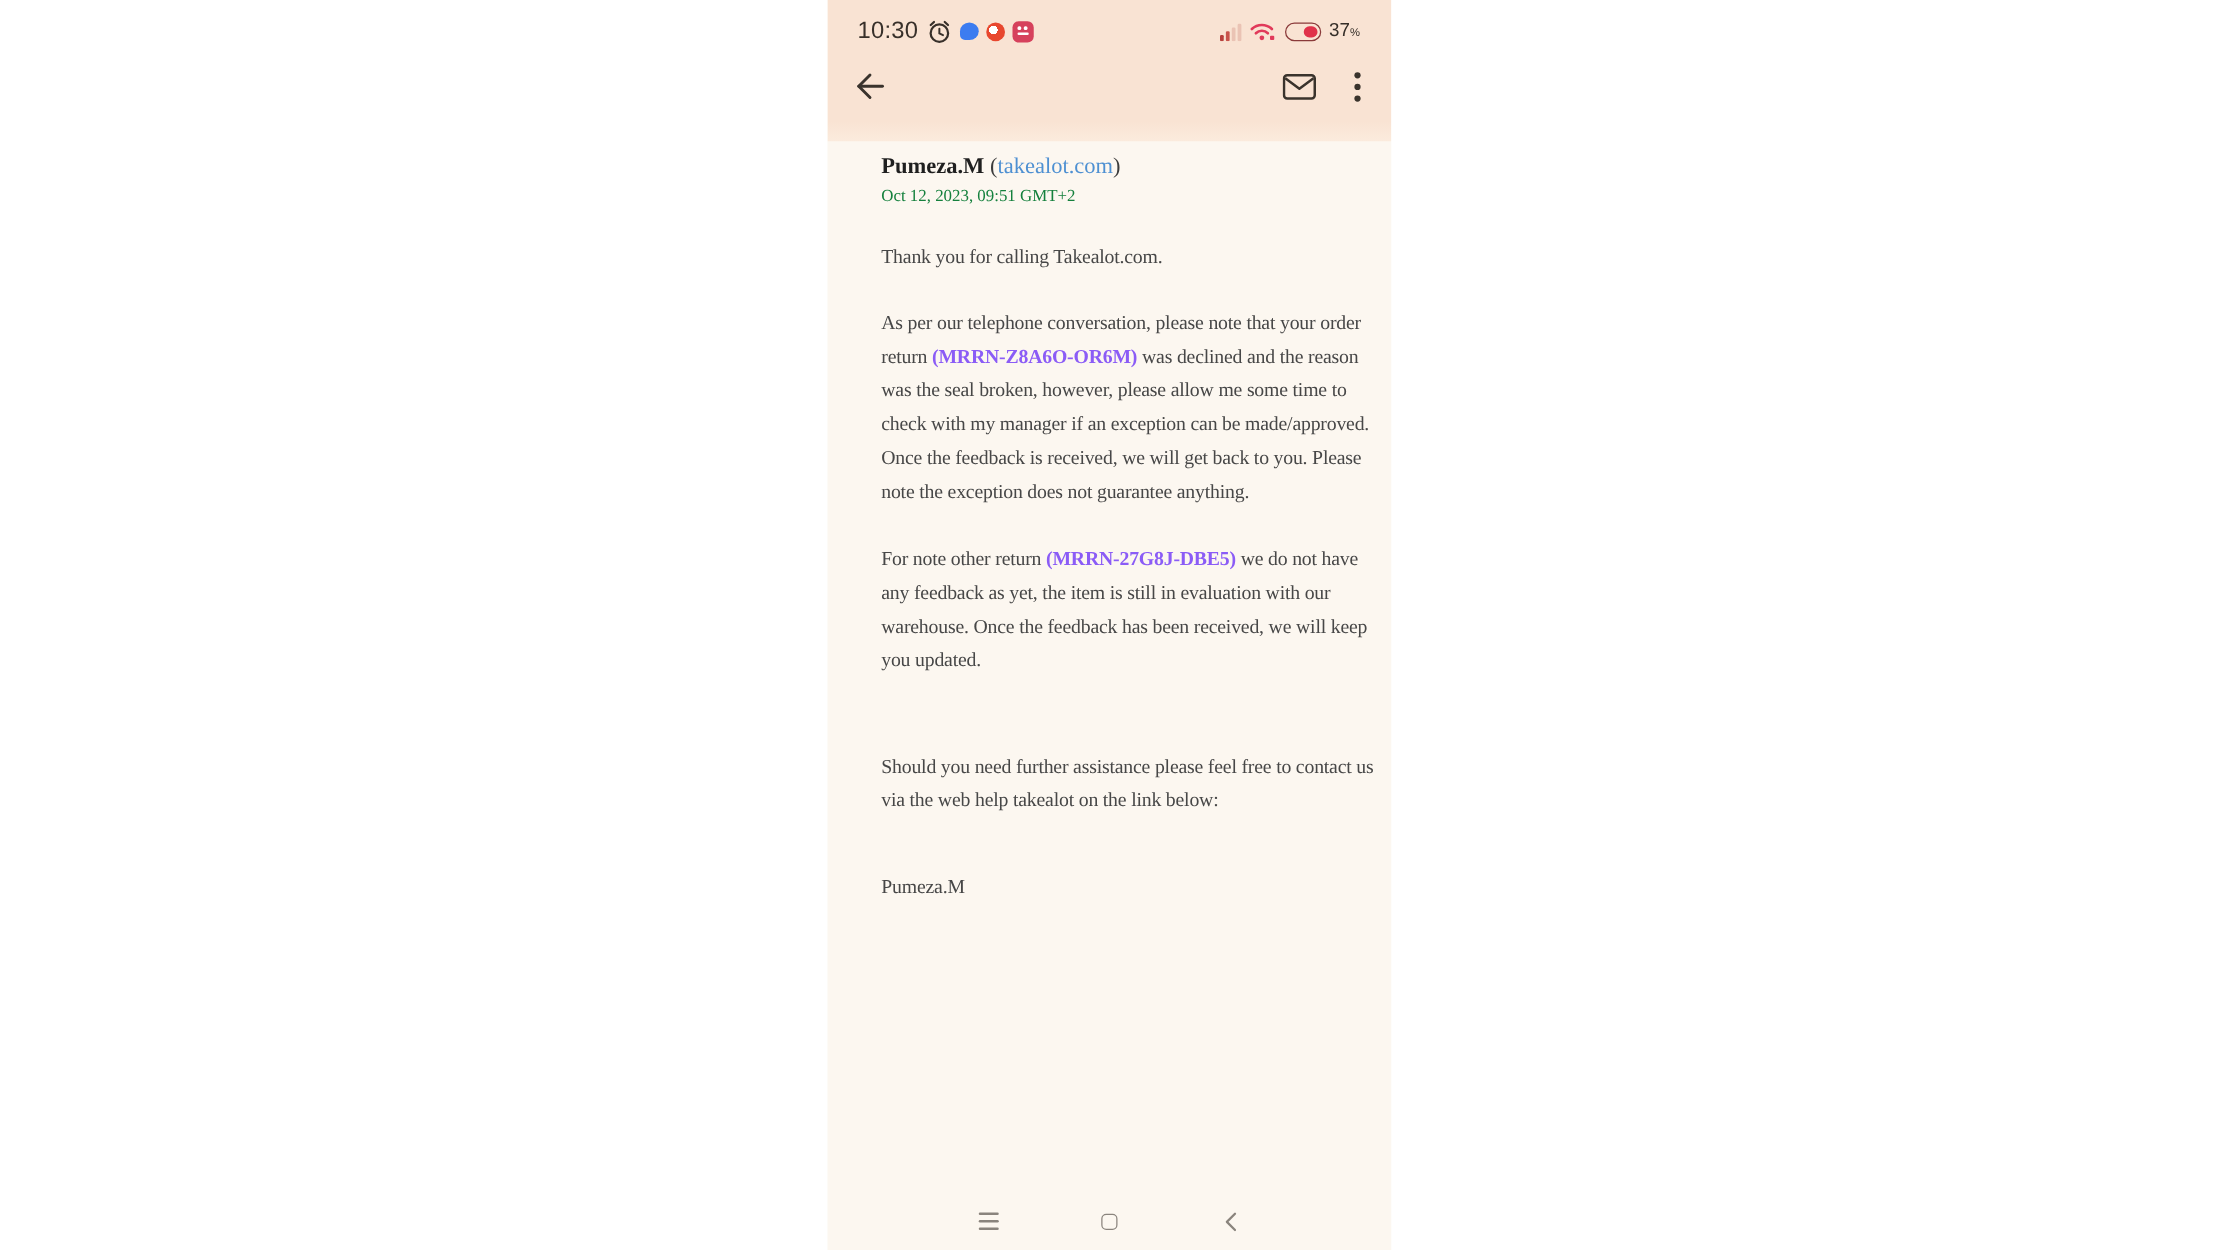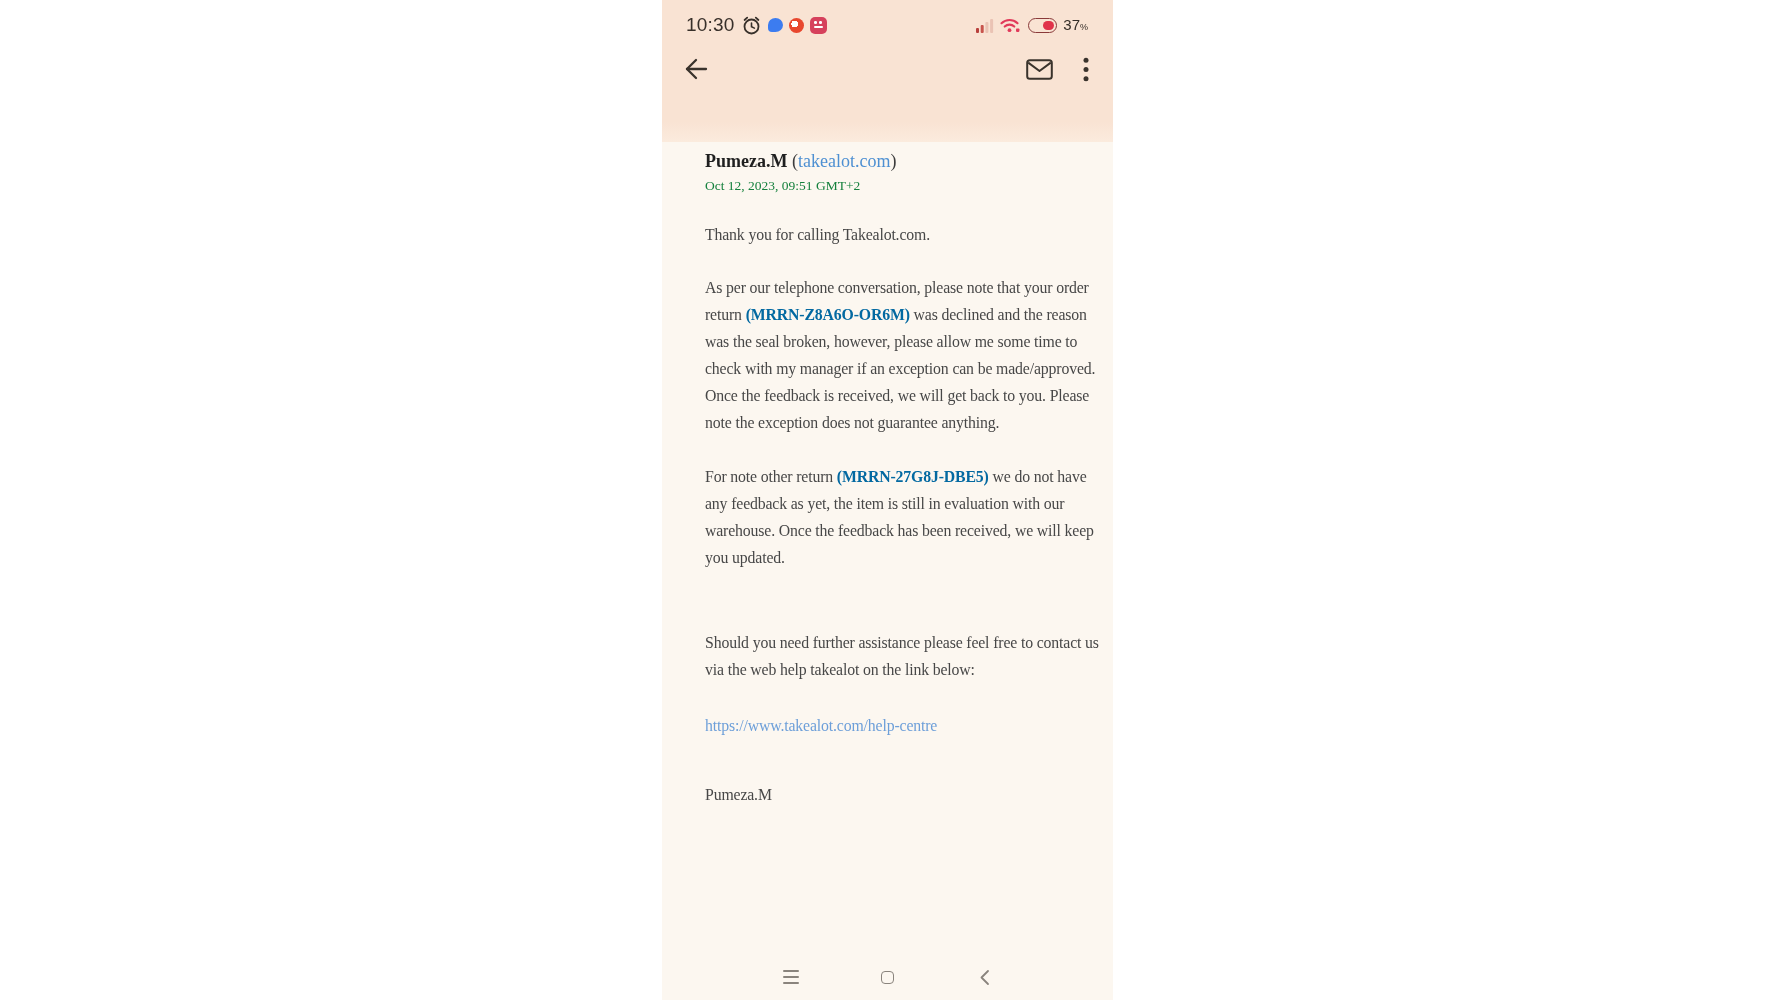--- a/index.html
+++ b/index.html
@@ -3,21 +3,21 @@
 <meta charset="utf-8">
 <style>
   * { margin:0; padding:0; box-sizing:border-box; }
   html,body { width:1778px; height:1000px; background:#ffffff; font-family:"Liberation Sans", sans-serif; }
   .canvas { position:relative; width:1778px; height:1000px; background:#ffffff; overflow:hidden; }
 
   .phone { position:absolute; left:662px; top:0; width:451px; height:1000px;
            background:#fcf7f0; overflow:hidden; }
 
   
-  .header { width:100%; height:142px;
+  .header { width:100%; height:113px;
             background:linear-gradient(180deg,#f9e3d3 0%,#f9e3d3 86%,#fbebdd 100%); }
 
   .status-bar { display:flex; justify-content:space-between; align-items:center;
                 height:40px; padding:10px 25px 0 24px; }
   .sb-group { display:flex; align-items:center; gap:6px; }
   .time { font-size:19px; font-weight:500; color:#38302a; letter-spacing:.2px; }
 
   .icon-bubble { width:15px; height:14px; background:#3c7cf0;
                  border-radius:50% 50% 50% 4px; }
   .icon-orange { width:15px; height:15px; border-radius:50%;
@@ -44,21 +44,21 @@
 
   
   .content { padding:0 8px 0 43px;font-family:Liberation Serif, serif; }
   .sender-line { margin-top:7px; font-size:18px; line-height:24px; color:#3c3c3c; }
   .sender-name { font-weight:700; color:#1f1f1f; }
   .sender-domain { color:#4e90d2; text-decoration:none; cursor:pointer; }
   .date { margin-top:4px; font-size:13.5px; line-height:18px; color:#15803d; }
 
   .body-text p { font-size:15.8px; line-height:27px; color:#474747;
                  letter-spacing:-.15px; max-width:402px; }
-  .body-text .code { font-weight:700; color:#0369a1; }
+  .body-text .code { font-weight:700; color:#8b5cf6; }
   .greeting   { margin-top:25px; }
   .thanks     { margin-top:26px; }
   .para1      { margin-top:26px; }
   .para2      { margin-top:27px; }
   .para3      { margin-top:58px; }
   .link-line  { margin-top:29px; }
   .closing    { margin-top:26px; }
   .signature  { margin-top:42px; }
   .help-link  { color:#6d9fd9; text-decoration:none; cursor:pointer; }
 
@@ -158,21 +158,20 @@
       <div class="sender-line">
         <span class="sender-name">Pumeza.M</span><span> (</span><a class="sender-domain">takealot.com</a><span>)</span>
       </div>
       <div class="date">Oct 12, 2023, 09:51 GMT+2</div>
 
       <div class="body-text">
         <p class="thanks">Thank you for calling Takealot.com.</p>
         <p class="para1"><span>As per our telephone conversation, please note that your order return </span><span class="code">(MRRN-Z8A6O-OR6M)</span><span> was declined and the reason was the seal broken, however, please allow me some time to check with my manager if an exception can be made/approved. Once the feedback is received, we will get back to you. Please note the exception does not guarantee anything.</span></p>
         <p class="para2"><span>For note other return </span><span class="code">(MRRN-27G8J-DBE5)</span><span> we do not have any feedback as yet, the item is still in evaluation with our warehouse. Once the feedback has been received, we will keep you updated.</span></p>
         <p class="para3">Should you need further assistance please feel free to contact us via the web help takealot on the link below:</p>
-        <p class="link-line"><a class="help-link">https://www.takealot.com/help-centre</a></p>
         <p class="signature">Pumeza.M</p>
       </div>
     </div>
 
     <div class="navbar">
       <button class="nav-btn">
         <span class="menu-lines">
             <span></span>
             <span></span>
             <span></span>

